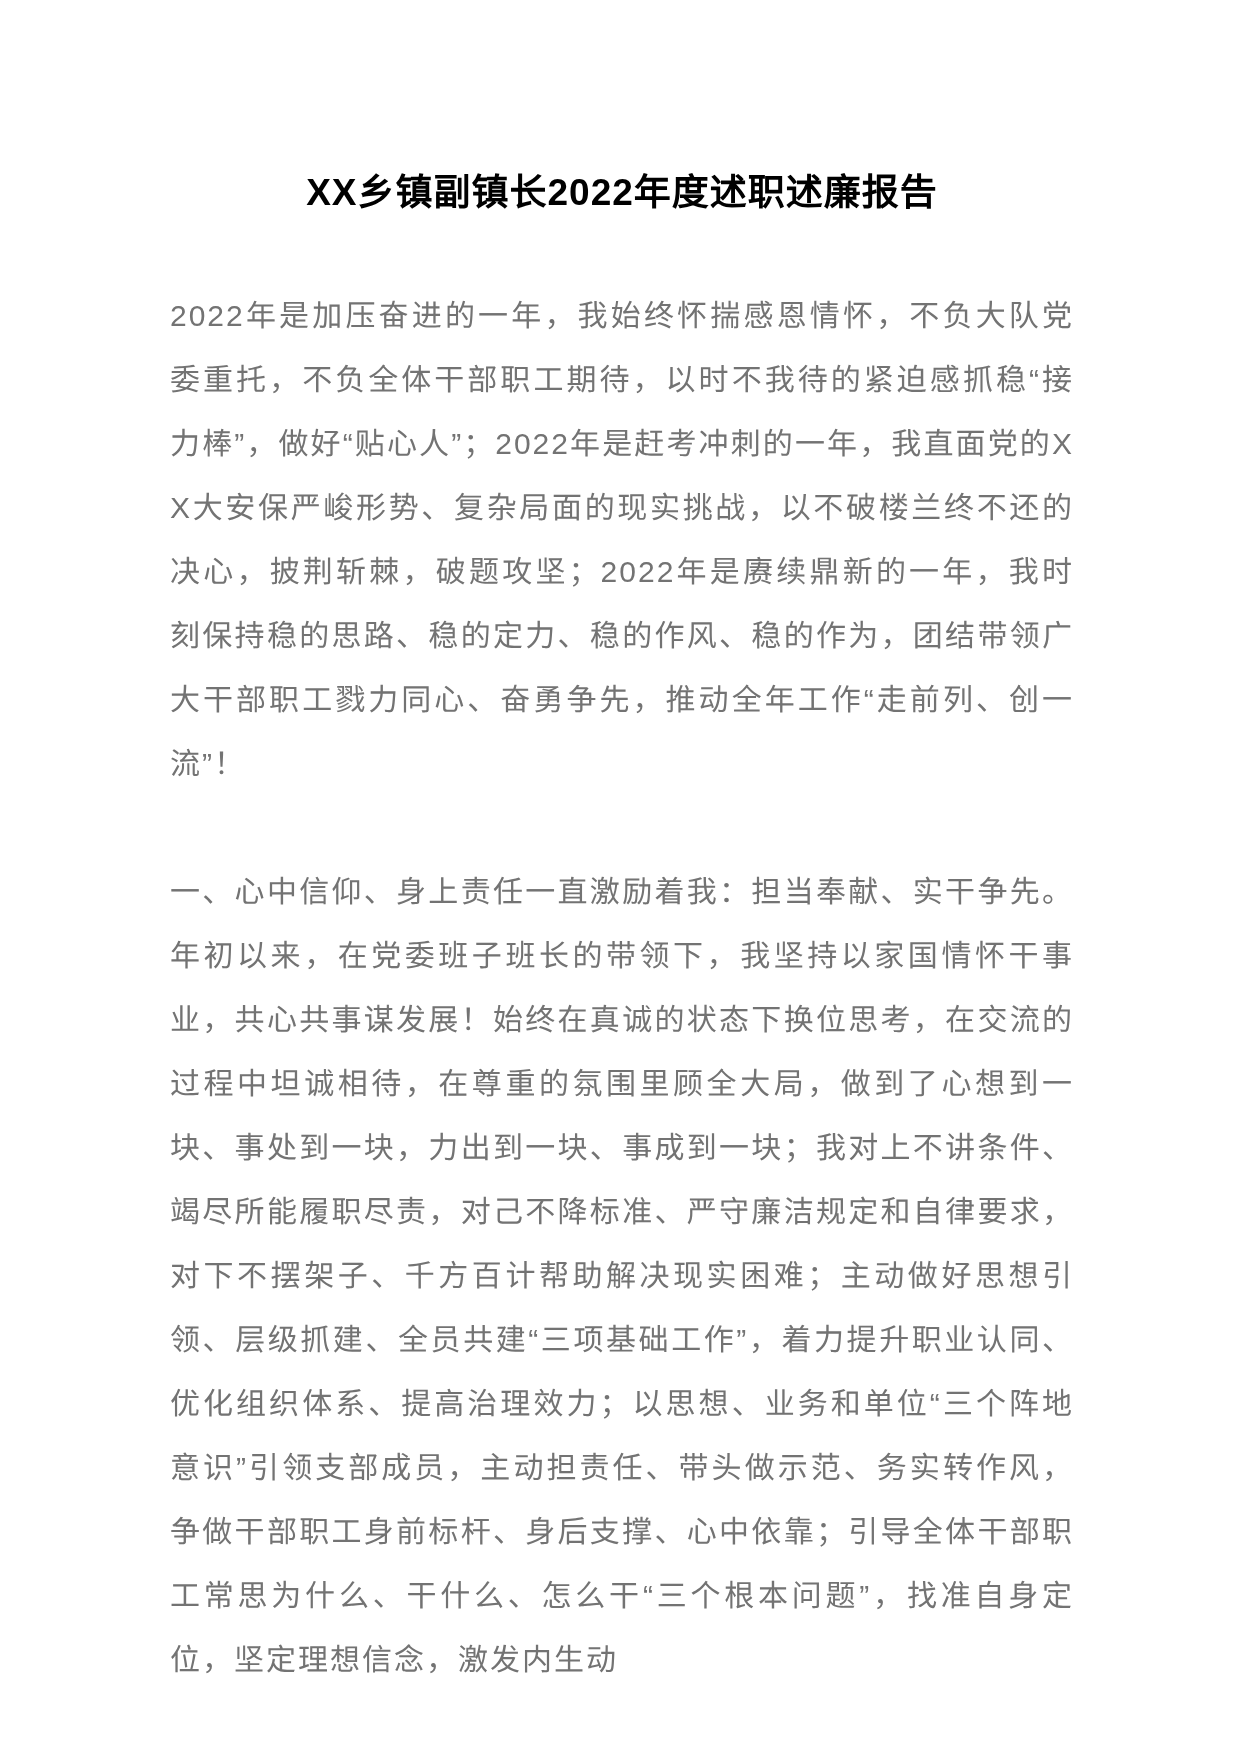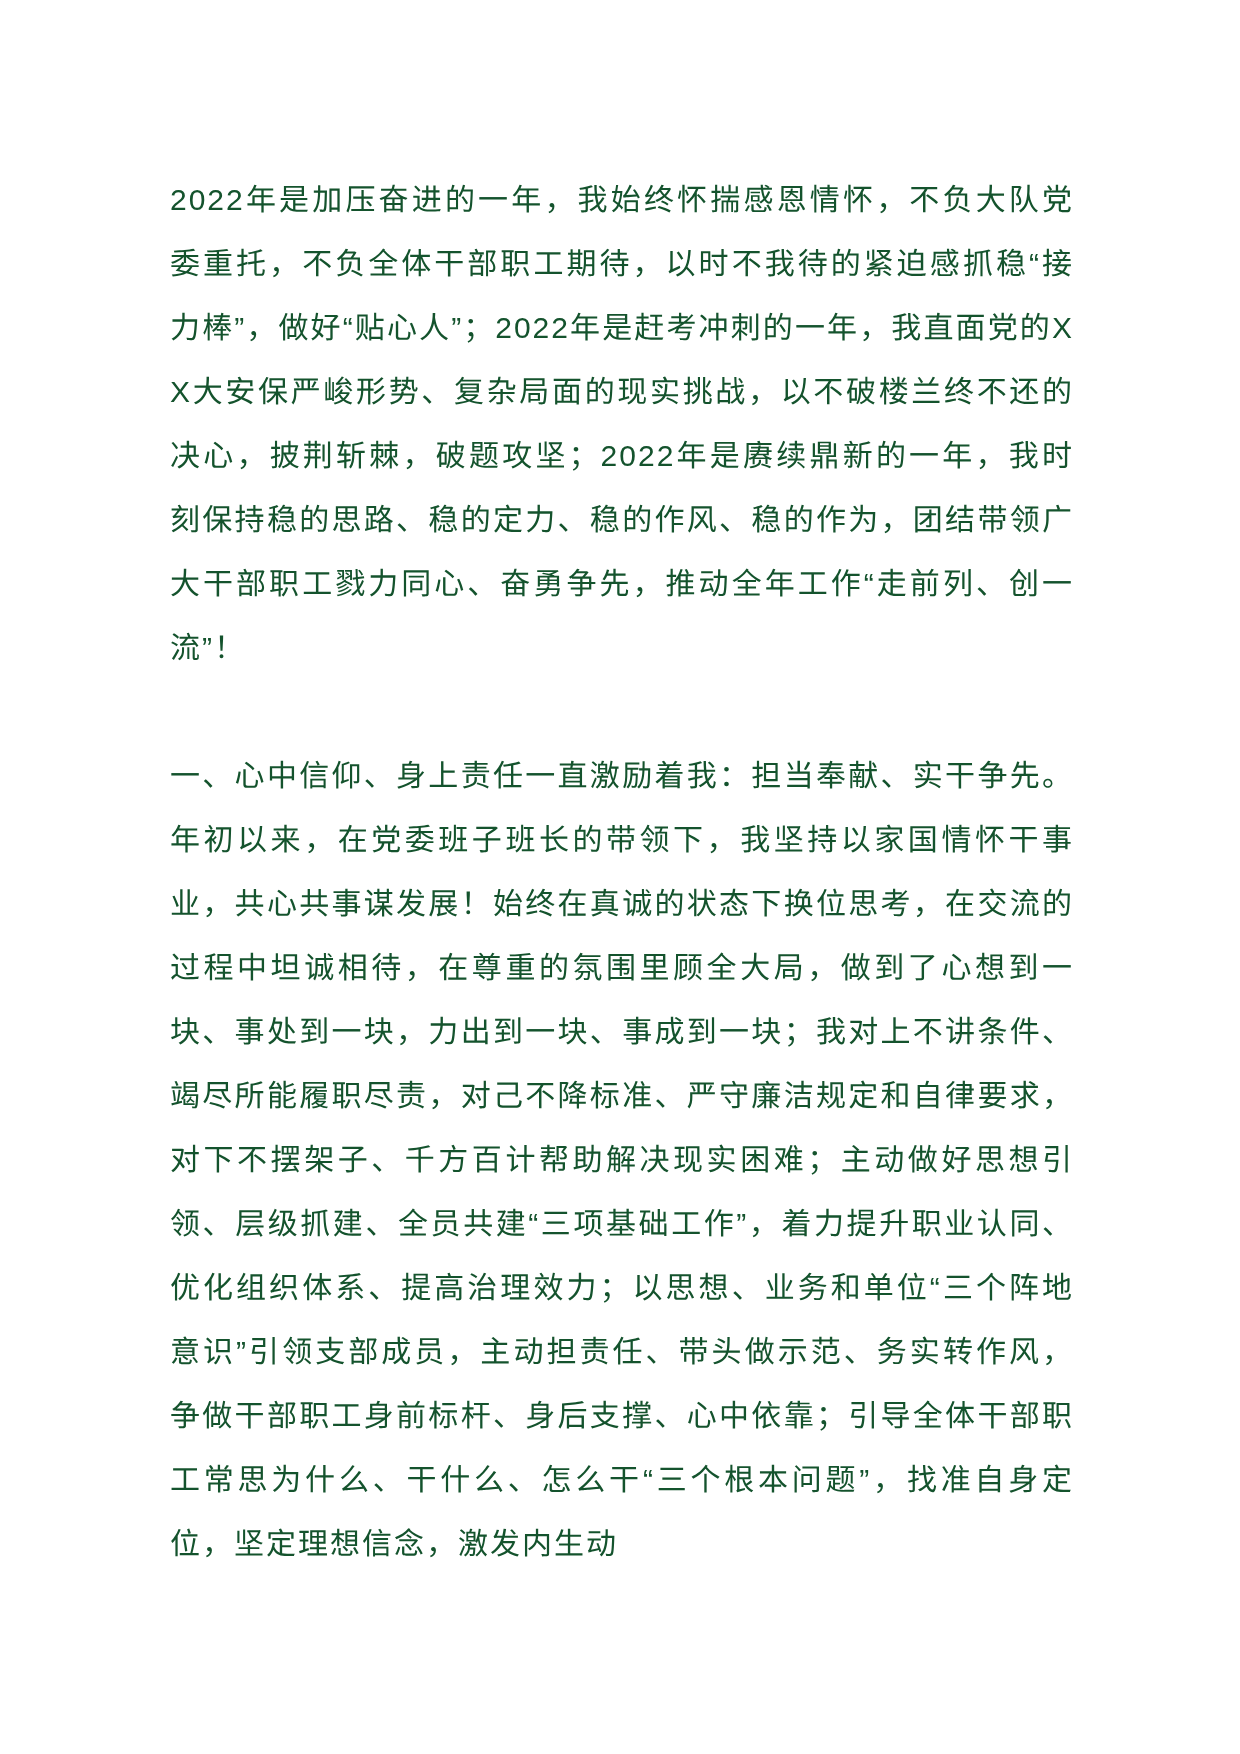--- a/index.html
+++ b/index.html
@@ -32,30 +32,31 @@
   .doc-body {
     width: 100%;
   }
   .para {
     margin: 0;
     font-size: 30px;
     line-height: 64px;
     letter-spacing: 2px;
     text-align: justify;
     text-justify: inter-character;
-    color: #14532d;
+    color: #737373;
     word-break: break-all;
   }
   .para + .para {
     margin-top: 64px; 
   }
 </style>
 </head>
 <body>
 
 <div class="page">
+  <h1 class="doc-title">XX乡镇副镇长2022年度述职述廉报告</h1>
 
   <div class="doc-body" id="doc-body">
 
   <p class="para">2022年是加压奋进的一年，我始终怀揣感恩情怀，不负大队党委重托，不负全体干部职工期待，以时不我待的紧迫感抓稳“接力棒”，做好“贴心人”；2022年是赶考冲刺的一年，我直面党的XX大安保严峻形势、复杂局面的现实挑战，以不破楼兰终不还的决心，披荆斩棘，破题攻坚；2022年是赓续鼎新的一年，我时刻保持稳的思路、稳的定力、稳的作风、稳的作为，团结带领广大干部职工戮力同心、奋勇争先，推动全年工作“走前列、创一流”！</p>
       <p class="para">一、心中信仰、身上责任一直激励着我：担当奉献、实干争先。年初以来，在党委班子班长的带领下，我坚持以家国情怀干事业，共心共事谋发展！始终在真诚的状态下换位思考，在交流的过程中坦诚相待，在尊重的氛围里顾全大局，做到了心想到一块、事处到一块，力出到一块、事成到一块；我对上不讲条件、竭尽所能履职尽责，对己不降标准、严守廉洁规定和自律要求，对下不摆架子、千方百计帮助解决现实困难；主动做好思想引领、层级抓建、全员共建“三项基础工作”，着力提升职业认同、优化组织体系、提高治理效力；以思想、业务和单位“三个阵地意识”引领支部成员，主动担责任、带头做示范、务实转作风，争做干部职工身前标杆、身后支撑、心中依靠；引导全体干部职工常思为什么、干什么、怎么干“三个根本问题”，找准自身定位，坚定理想信念，激发内生动</p>
     </div>
 </div>
 
 </body></html>

